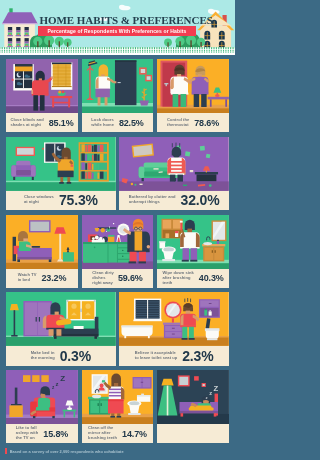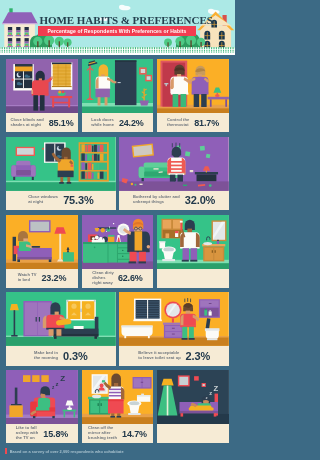--- a/index.html
+++ b/index.html
@@ -23,21 +23,21 @@
   .card{background:#f6ebd5;overflow:hidden;position:relative;display:flex;flex-direction:column;flex:1;}
   .scene{position:relative;overflow:hidden;width:100%;height:54.2px;flex:none;}
   .scene svg{position:absolute;left:0;top:0;width:100%;height:100%;display:block;}
   .label{background:#f6ebd5;display:flex;align-items:center;justify-content:center;
          box-sizing:border-box;flex:1;padding:0 2px;gap:3px;}
   .ltext{color:#6d747c;font-size:4.05px;line-height:4.95px;font-weight:bold;letter-spacing:.06px;
          text-align:left;}
   .w0 .ltext{width:35.3px;} .w1 .ltext{width:24.6px;} .w2 .ltext{width:24.2px;} .w3 .ltext{width:32.0px;} .w4 .ltext{width:48.8px;} .w5 .ltext{width:20.8px;} .w6 .ltext{width:22.6px;} .w7 .ltext{width:33.4px;} .w8 .ltext{width:26.0px;} .w9 .ltext{width:44.4px;} .w10 .ltext{width:24.5px;} .w11 .ltext{width:31.0px;} .w12 .ltext{width:33.8px;}
   .lpct{color:#22394b;font-weight:bold;font-size:9.0px;letter-spacing:-.15px;white-space:nowrap;}
   .row.wide .scene{height:53.8px;}
-  .row.wide .lpct{font-size:11px;}
+  .row.wide .lpct{font-size:14px;}
 
   
   .footer{position:absolute;left:5px;bottom:6.2px;display:flex;align-items:center;gap:2.6px;}
   .fbar{width:2.2px;height:5.4px;background:#ef4a52;}
   .ftxt{color:#a9c2ce;font-size:3.88px;font-weight:bold;letter-spacing:.02px;}
 </style>
 </head>
 <body>
 
 <div class="page">
@@ -355,21 +355,21 @@
                 <path d="M25.2,19.4 q5.0,1.2 7.4,4.0 l-1.8,1.7 q-2.6,-2.4 -5.8,-3.0 Z" fill="#d99b6a"></path>
                 <rect x="13.5" y="30.6" width="14.4" height="8.8" fill="#9163ad"></rect>
                 <rect x="15.6" y="39.2" width="2.9" height="8.2" fill="#d99b6a"></rect>
                 <rect x="22.6" y="39.2" width="2.9" height="8.2" fill="#d99b6a"></rect>
                 <rect x="31.4" y="23.2" width="3.0" height="2.1" fill="#d99b6a"></rect>
               </g>
             </svg>
           </div>
           <div class="label">
             <div class="ltext">Lock doors while home</div>
-            <div class="lpct">24.2%</div>
+            <div class="lpct">82.5%</div>
           </div>
         </div>
         <div class="card w2">
           <div class="scene">
             <svg viewBox="0 0 71 54.2" preserveAspectRatio="none">
               <rect width="71" height="56.4" fill="#fbaf26"></rect>
               <rect x="0" y="46.80" width="71" height="9.60" fill="#c97f1e"></rect>
               <rect x="0" y="45.80" width="71" height="3.60" fill="#e8a047"></rect>
               <g transform="translate(0,-1.0)">
                 <rect x="3.4" y="2.6" width="26.4" height="46.0" fill="#e0575f"></rect>
@@ -402,21 +402,21 @@
                 <path d="M37.8,19.4 q-4.4,0.6 -6.6,3.4 l1.8,2.0 q2.0,-2.2 4.8,-2.8 Z" fill="#d99b6a"></path>
                 <path d="M47.2,19.4 q3.4,1.4 4.4,4.0 l-2.2,1.2 q-1.2,-2.2 -3.0,-2.8 Z" fill="#d99b6a"></path>
                 <rect x="34.2" y="34.6" width="16.6" height="2.0" fill="#8f5fb8"></rect>
                 <rect x="36.2" y="36.0" width="5.4" height="13.0" fill="#2c3e50"></rect>
                 <rect x="43.6" y="36.0" width="5.4" height="13.0" fill="#2c3e50"></rect>
               </g>
             </svg>
           </div>
           <div class="label">
             <div class="ltext">Control the thermostat</div>
-            <div class="lpct">81.7%</div>
+            <div class="lpct">78.6%</div>
           </div>
         </div>
       </div>
       <div class="row wide">
         <div class="card w3">
           <div class="scene">
             <svg viewBox="0 0 109.7 53.8" preserveAspectRatio="none">
               <rect width="109.7" height="53.8" fill="#35c388"></rect>
               <rect x="0" y="45.0" width="109.7" height="8.8" fill="#2aa874"></rect>
               <rect x="0" y="43.8" width="109.7" height="1.4" fill="#7fdfb3"></rect>
@@ -662,21 +662,21 @@
                 <rect x="45.4" y="36.6" width="22.2" height="1.6" fill="#2c3e50"></rect>
                 <rect x="47.6" y="37.8" width="7.0" height="10.4" fill="#ef4a52"></rect>
                 <rect x="57.0" y="37.8" width="7.0" height="10.4" fill="#ef4a52"></rect>
                 <rect x="46.6" y="47.4" width="7.4" height="2.0" fill="#2c3e50"></rect>
                 <rect x="56.6" y="47.4" width="7.4" height="2.0" fill="#2c3e50"></rect>
               </g>
             </svg>
           </div>
           <div class="label">
             <div class="ltext">Clean dirty dishes right away</div>
-            <div class="lpct">62.6%</div>
+            <div class="lpct">59.6%</div>
           </div>
         </div>
         <div class="card w7">
           <div class="scene">
             <svg viewBox="0 0 71 54.2" preserveAspectRatio="none">
               <rect width="71" height="56.4" fill="#35c388"></rect>
               <rect x="0" y="45.80" width="71" height="10.60" fill="#2aa06b"></rect>
               <rect x="0" y="44.80" width="71" height="3.40" fill="#7fdfb3"></rect>
               <g transform="translate(0,-1.0)">
                 <rect x="4.4" y="4.8" width="21.0" height="19.6" fill="#c98a3a"></rect>
@@ -714,20 +714,24 @@
                 <path d="M24.0,15.6 l1.6,-0.5 l2.4,8.0 l-1.6,0.5 Z" fill="#a0673a"></path>
                 <rect x="22.8" y="33.0" width="19.2" height="1.6" fill="#fcfbf7"></rect>
                 <rect x="25.2" y="34.2" width="6.4" height="12.2" fill="#8f5fb8"></rect>
                 <rect x="33.2" y="34.2" width="6.4" height="12.2" fill="#8f5fb8"></rect>
                 <rect x="24.4" y="45.8" width="7.0" height="1.8" fill="#2c3e50"></rect>
                 <rect x="32.8" y="45.8" width="7.0" height="1.8" fill="#2c3e50"></rect>
                 <rect x="23.2" y="8.4" width="1.5" height="8.0" fill="#ef4a52"></rect>
                 <rect x="22.6" y="6.8" width="2.7" height="1.8" fill="#fcfbf7"></rect>
               </g>
             </svg>
+          </div>
+          <div class="label">
+            <div class="ltext">Wipe down sink after brushing teeth</div>
+            <div class="lpct">40.3%</div>
           </div>
         </div>
       </div>
       <div class="row wide">
         <div class="card w8">
           <div class="scene">
             <svg viewBox="0 0 109.7 53.8" preserveAspectRatio="none">
               <rect width="109.7" height="53.8" fill="#35c388"></rect>
               <rect x="0" y="44.8" width="109.7" height="9.0" fill="#2aa06b"></rect>
               <rect x="0" y="43.6" width="109.7" height="1.4" fill="#7fdfb3"></rect>

